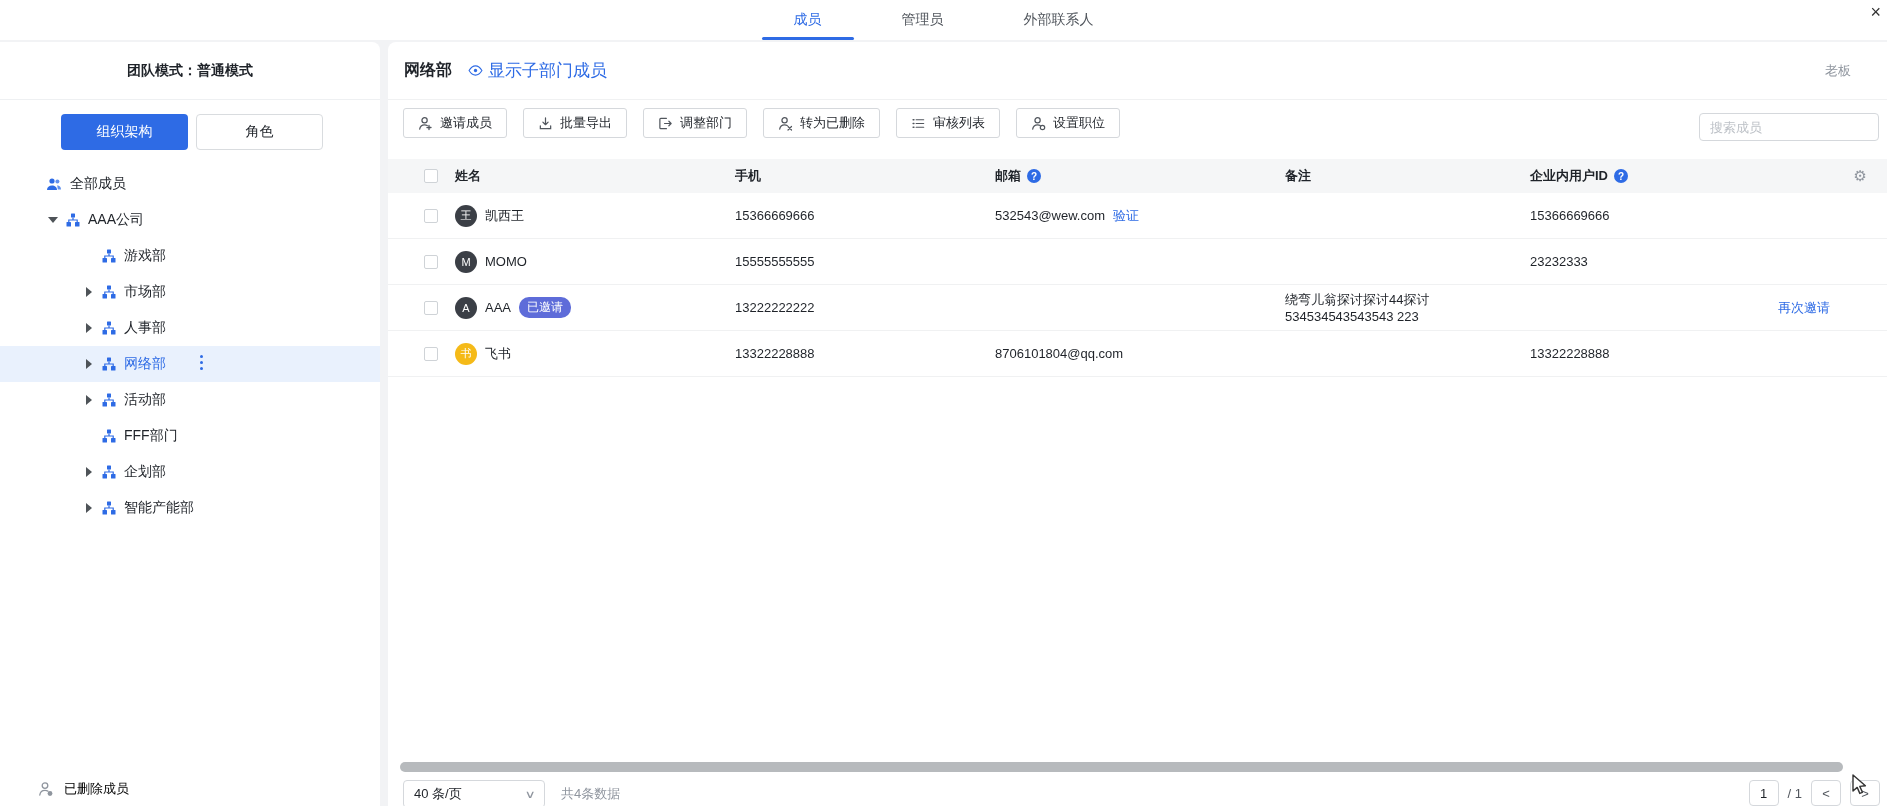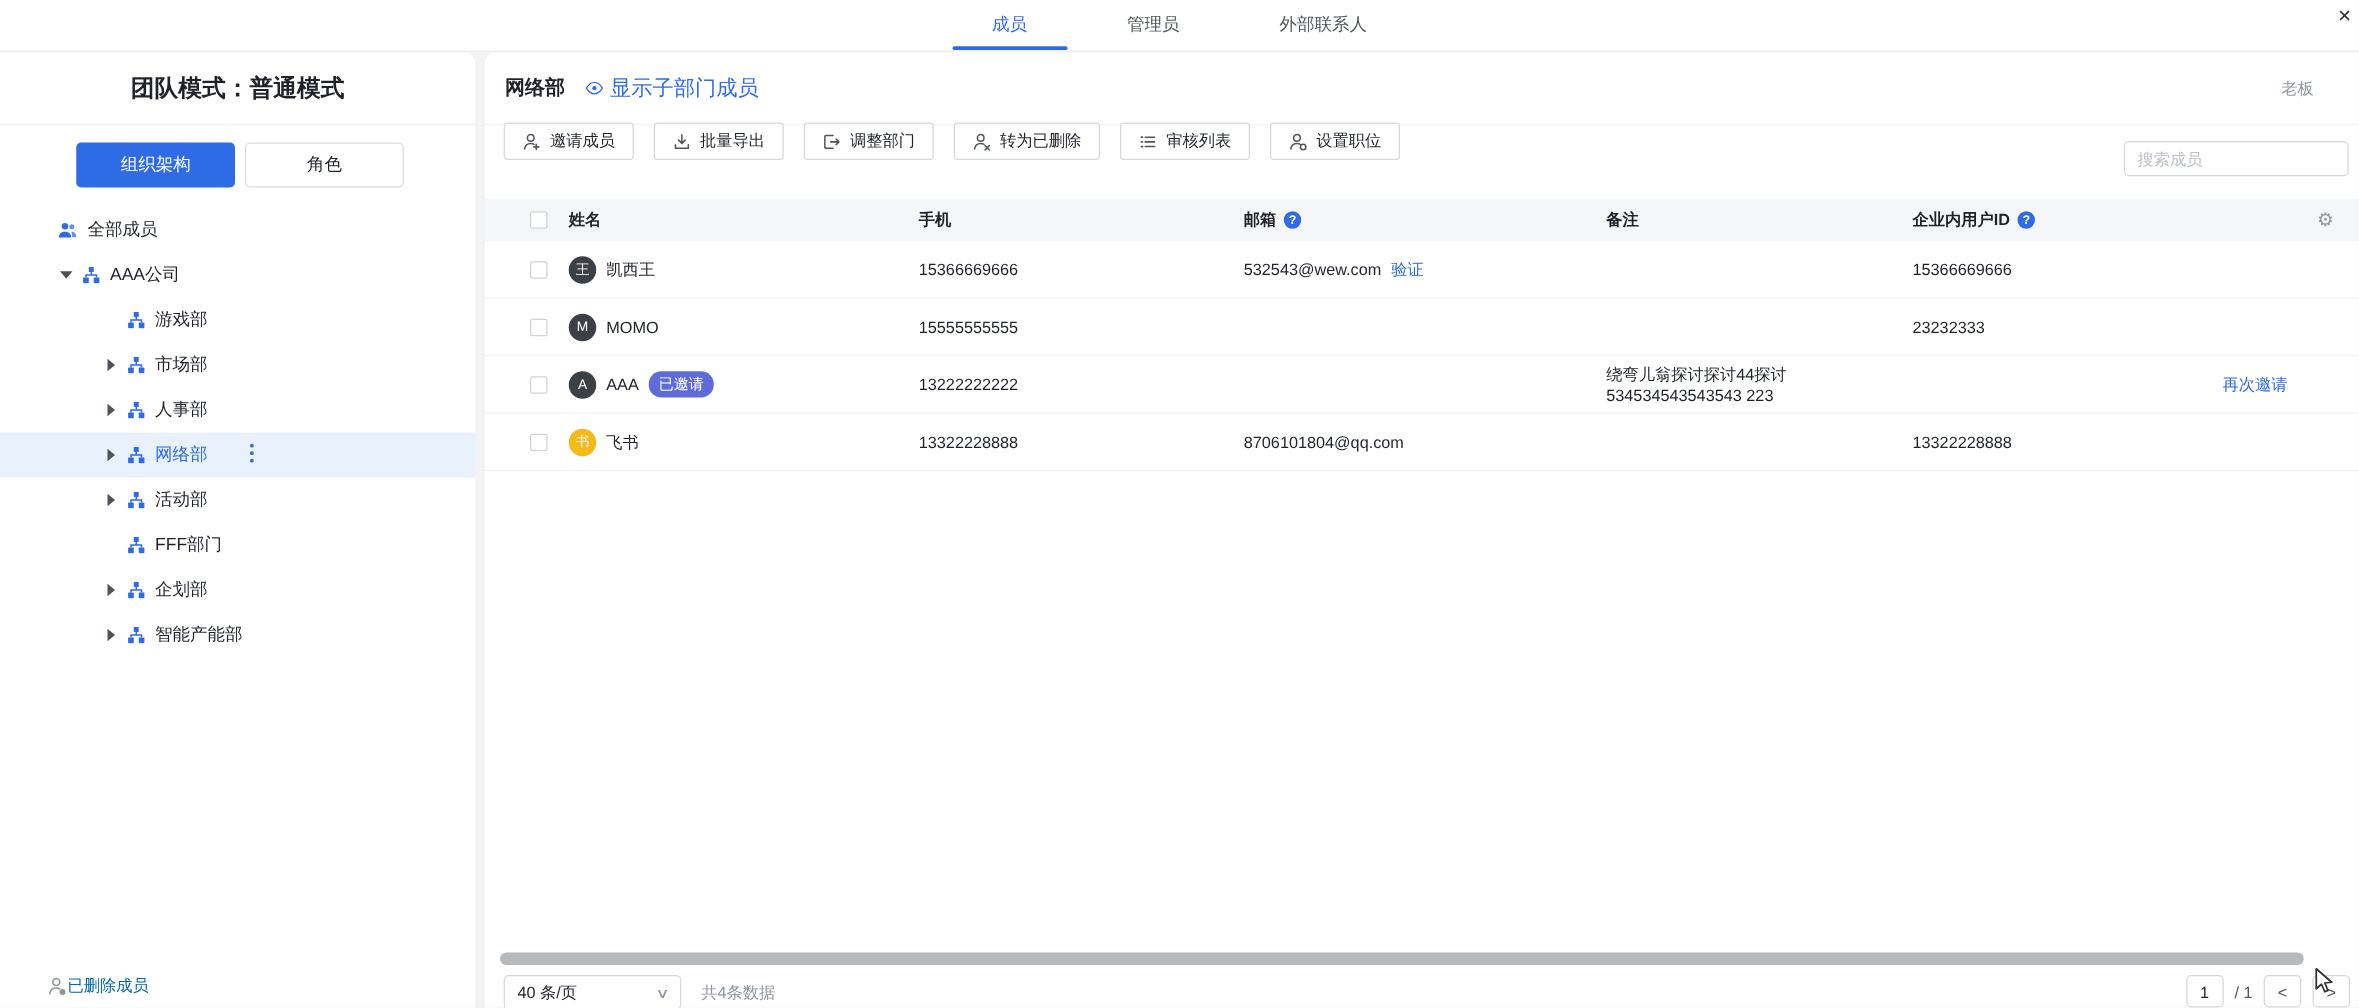--- a/index.html
+++ b/index.html
@@ -9,47 +9,47 @@
   
   #topbar { position:absolute; left:0; top:0; width:1887px; height:40px; background:#fff; }
   #tabs { position:absolute; left:50%; top:0; transform:translateX(-50%); display:flex; gap:72px; height:40px; }
   .tab { position:relative; display:flex; align-items:center; font-size:14px; color:#51565d; cursor:pointer; padding:16px 4px; }
   .tab.active { color:#2e6be5; }
   .tab.active::after { content:""; position:absolute; left:-28px; right:-28px; bottom:0; height:3px; background:#2e6be5; border-radius:2px; }
   #close-btn { position:absolute; right:6px; top:2px; font-size:18px; color:#333; cursor:pointer; line-height:20px; }
 
   
   #sidebar { position:absolute; left:0; top:42px; width:380px; height:764px; background:#fff; border-radius:0 8px 0 0; }
-  #sidebar-title { height:58px; display:flex; align-items:center; justify-content:center; font-size:19px; font-weight:bold; border-bottom:1px solid #eef0f2; }
+  #sidebar-title { height:58px; display:flex; align-items:center; justify-content:center; font-size:14px; font-weight:bold; border-bottom:1px solid #eef0f2; }
   #mode-switch { display:flex; gap:8px; padding:14px 0 0 61px; }
   .mode-btn { width:127px; height:36px; display:flex; align-items:center; justify-content:center; font-size:14px; border-radius:4px; cursor:pointer; }
   .mode-btn.active { background:#2e6be5; color:#fff; }
   .mode-btn.plain { background:#fff; color:#1f2329; border:1px solid #d9dcdf; }
   #tree { margin-top:16px; }
   .tree-item { height:36px; display:flex; align-items:center; font-size:14px; cursor:pointer; position:relative; }
   .tree-item.lvl0 { padding-left:46px; }
   .tree-item.lvl1 { padding-left:82px; }
   .tree-item.selected { background:#e9f1fd; color:#2e6be5; }
   .arrow-box { width:14px; display:flex; justify-content:center; align-items:center; }
   .tri-down { width:0; height:0; border-left:5px solid transparent; border-right:5px solid transparent; border-top:6px solid #4e5358; }
   .tri-right { width:0; height:0; border-top:5px solid transparent; border-bottom:5px solid transparent; border-left:6px solid #4e5358; }
   .tree-ico { margin-left:6px; display:flex; }
   .tree-label { margin-left:8px; }
   .dots { position:absolute; left:200px; top:9px; width:4px; display:flex; flex-direction:column; gap:3px; cursor:pointer; }
   .dots i { width:3px; height:3px; border-radius:50%; background:#2e6be5; }
-  #deleted-members { position:absolute; left:38px; bottom:8px; display:flex; align-items:center; font-size:13px; color:#0369a1; cursor:pointer; }
+  #deleted-members { position:absolute; left:38px; bottom:8px; display:flex; align-items:center; gap:10px; font-size:13px; color:#000000; cursor:pointer; }
 
   
   #main { position:absolute; left:388px; top:42px; width:1499px; height:764px; background:#fff; border-radius:8px 0 0 0; }
   #main-header { position:relative; height:58px; border-bottom:1px solid #f0f1f2; display:flex; align-items:center; padding:0 16px; }
   #dept-title { font-size:16px; font-weight:bold; }
   #show-sub { display:flex; align-items:center; gap:5px; margin-left:16px; color:#2e6be5; font-size:17px; cursor:pointer; }
   #role-label { position:absolute; right:36px; font-size:13px; color:#8f959e; }
 
-  #toolbar { position:absolute; left:15px; top:56px; display:flex; gap:16px; }
+  #toolbar { position:absolute; left:15px; top:66px; display:flex; gap:16px; }
   .tool-btn { height:30px; display:flex; align-items:center; gap:7px; padding:0 14px; border:1px solid #d5d8dc; border-radius:3px; background:#fff; font-size:13px; color:#1f2329; cursor:pointer; }
   #search-box { position:absolute; right:8px; top:71px; width:180px; height:28px; border:1px solid #d5d8dc; border-radius:4px; display:flex; align-items:center; }
   #search-input { border:none; outline:none; flex:1; padding:0 4px 0 10px; font-size:13px; color:#1f2329; font-family:inherit; background:transparent; }
   #search-input::placeholder { color:#bcc0c6; }
   #search-box svg { margin-right:8px; }
 
   
   .grid-row { display:grid; grid-template-columns:31px 280px 260px 290px 245px 230px 1fr; align-items:center; padding-left:36px; }
   #table-head { position:absolute; left:0; top:117px; width:1499px; height:34px; background:#f5f6f7; font-size:13px; font-weight:bold; }
   .th-flex { display:flex; align-items:center; gap:6px; }

